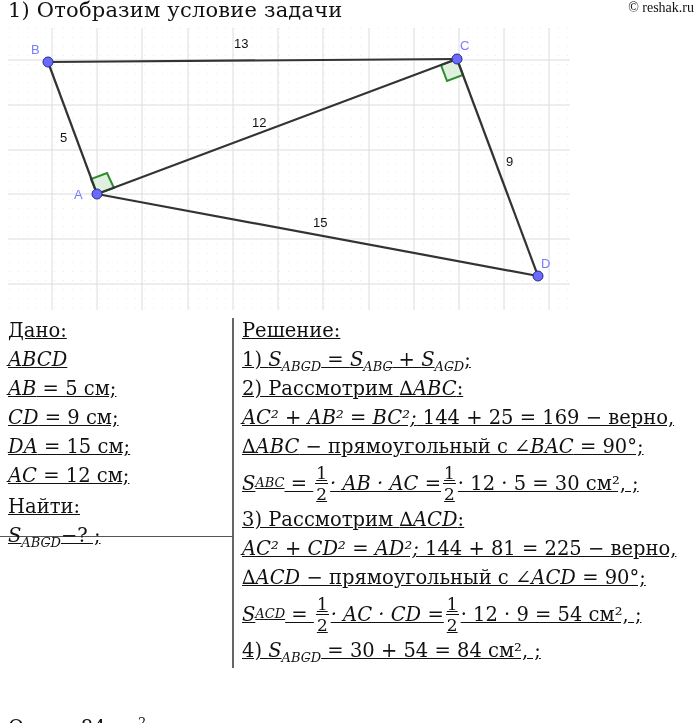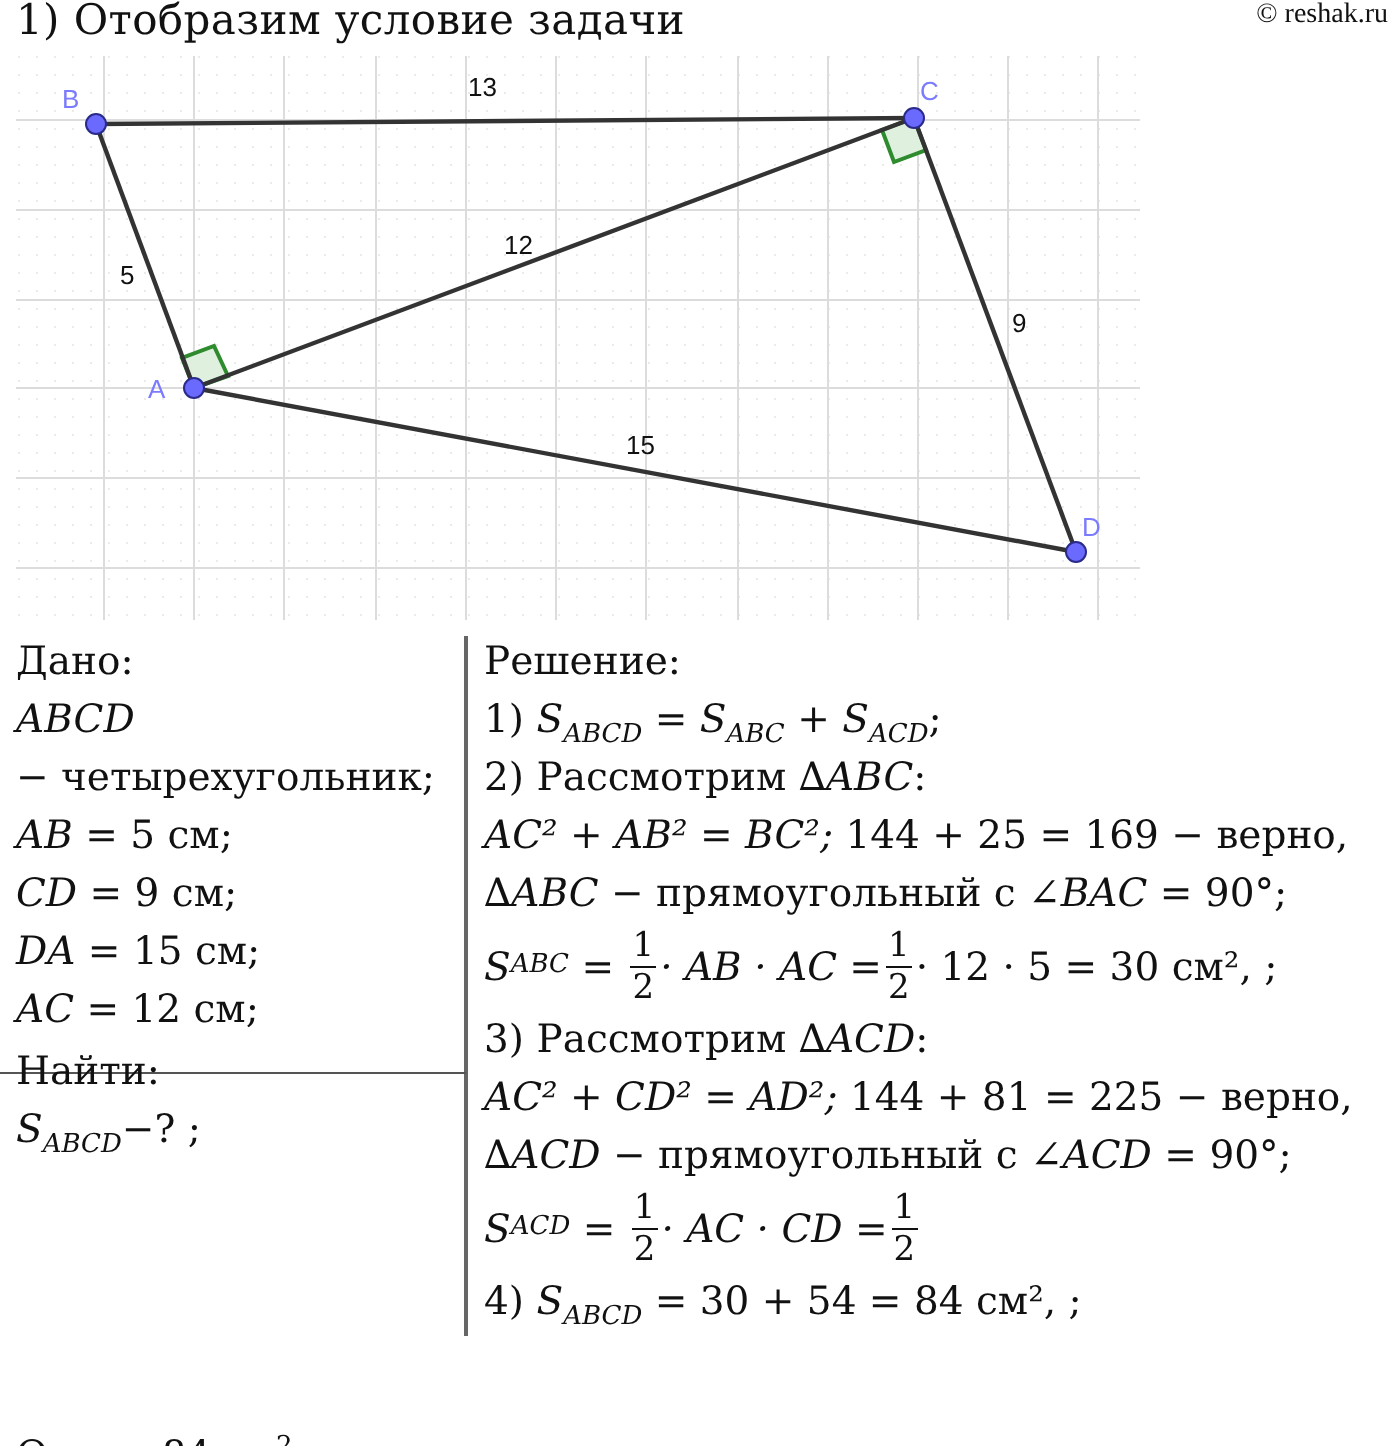--- a/index.html
+++ b/index.html
@@ -7,21 +7,21 @@
          font-family:"DejaVu Serif", "Liberation Serif", serif; color:#111; }
   .title { position:absolute; left:8px; top:-2px; font-size:21px; letter-spacing:0.2px; }
   .copyright { position:absolute; right:6px; top:0px; font-size:14px;
                font-family:"Liberation Serif", serif; color:#111; }
   svg.figure { position:absolute; left:0; top:28px; }
   .vdiv { position:absolute; left:232px; top:318px; width:2px; height:350px; background:#666; }
   .hdiv { position:absolute; left:0; top:536px; width:233px; height:1px; background:#555; }
   .col { position:absolute; font-size:19.5px; line-height:29px; }
   .left { left:8px; top:316px; }
   .right { left:242px; top:316px; }
-  .line { white-space:nowrap; height:29px; }
+  .line { white-space:nowrap; height:29px;text-decoration:underline; }
   .i { font-style:italic; }
   sub { font-size:13px; font-style:italic; vertical-align:-5px; line-height:0; }
   sup { font-size:13px; vertical-align:7px; line-height:0; }
   .frac { display:inline-block; vertical-align:middle; text-align:center; font-size:17px; line-height:20px; margin:0 2px; }
   .frac span { display:block; }
   .frac .num { border-bottom:1px solid #111; padding:0 1px; }
   .tall { height:44px; display:flex; align-items:center; }
   .answer { position:absolute; left:8px; top:716px; font-size:19.5px;text-align:right; }
 </style>
 </head>
@@ -96,21 +96,20 @@
     <text x="541" y="240">D</text>
   </g>
 </svg>
 
 <div class="vdiv"></div>
 <div class="hdiv"></div>
 
 <div class="col left">
   <div class="line">Дано:</div>
   <div class="line i">ABCD</div>
-  <div class="line">− четырехугольник;</div>
   <div class="line"><span class="i">AB</span><span> = 5 см;</span></div>
   <div class="line"><span class="i">CD</span><span> = 9 см;</span></div>
   <div class="line"><span class="i">DA</span><span> = 15 см;</span></div>
   <div class="line"><span class="i">AC</span><span> = 12 см;</span></div>
   <div class="line" style="margin-top:2px">Найти:</div>
   <div class="line"><span class="i">S</span><sub>ABCD</sub><span>−? ;</span></div>
 </div>
 
 <div class="col right">
   <div class="line">Решение:</div>
@@ -132,20 +131,20 @@
   <div class="line"><span>3) Рассмотрим </span><span class="i">∆ACD</span><span>:</span></div>
   <div class="line"><span class="i">AC² + CD² = AD²;</span><span>  144 + 81 = 225 − верно,</span></div>
   <div class="line"><span class="i">∆ACD</span><span> − прямоугольный с </span><span class="i">∠ACD</span><span> = 90°;</span></div>
   <div class="line tall">
     <span class="i">S</span><sub>ACD</sub>&nbsp;=&nbsp;<span class="frac">
         <span class="num">1</span>
         <span>2</span>
       </span><span class="i">· AC · CD = </span><span class="frac">
         <span class="num">1</span>
         <span>2</span>
-      </span>
+      </span><span>· 12 · 9 = 54 см², ;</span>
   </div>
   <div class="line"><span>4) </span><span class="i">S</span><sub>ABCD</sub><span> = 30 + 54 = 84 см², ;</span></div>
 </div>
 
 <div class="answer">
   <span>Ответ:</span><span> 84 см</span><sup>2</sup><span>.</span>
 </div>
 
 </body></html>

